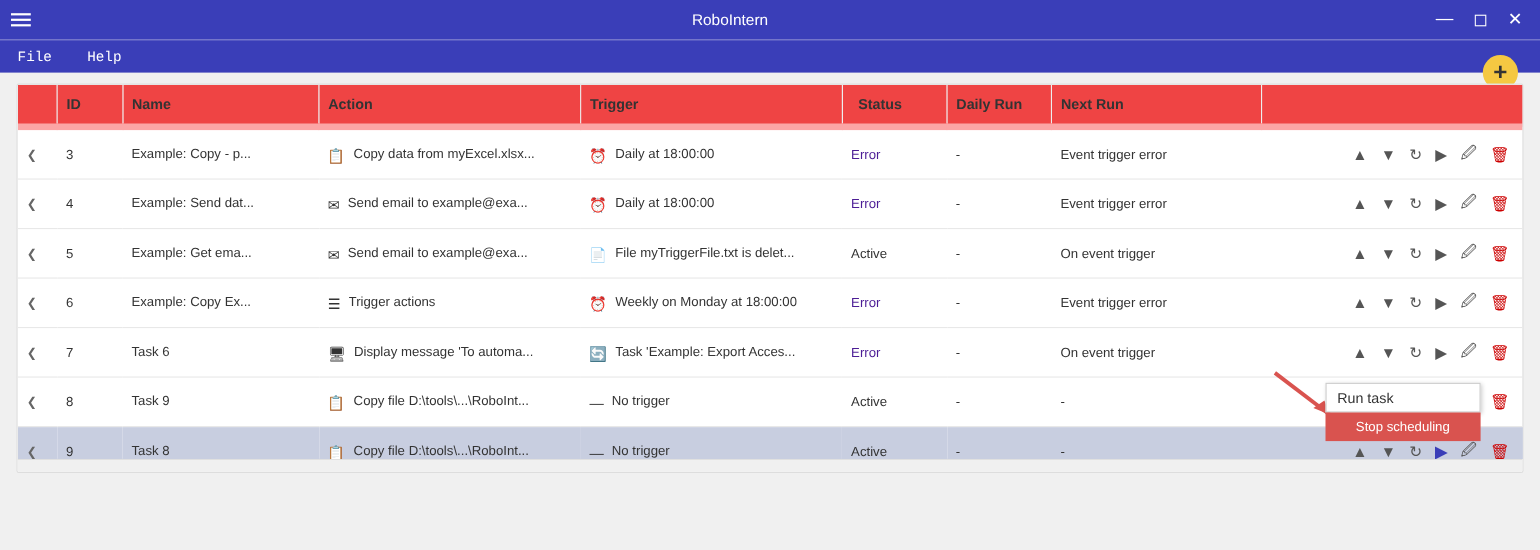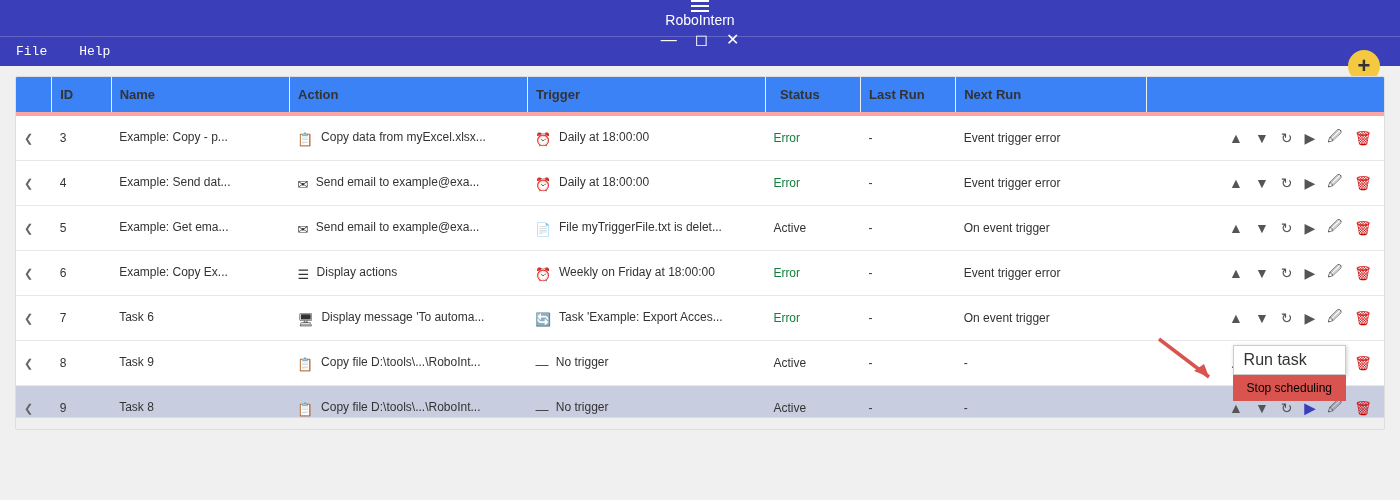--- a/index.html
+++ b/index.html
@@ -7,21 +7,20 @@
 
     
     .titlebar {
       background: #3a3eb8;
       height: 36px;
       display: flex;
       align-items: center;
       justify-content: space-between;
       padding: 0 10px;
       color: white;
-      flex-direction: column;
     }
     .titlebar-left { display: flex; align-items: center; gap: 8px; }
     .titlebar-title { font-size: 14px; font-weight: 500; flex: 1; text-align: center; }
     .titlebar-controls { display: flex; align-items: center; gap: 6px; }
     .titlebar-btn { color: white; background: none; border: none; cursor: pointer; font-size: 16px; padding: 2px 6px; }
     .hamburger-icon { display: flex; flex-direction: column; gap: 3px; cursor: pointer; }
     .hamburger-icon span { display: block; width: 18px; height: 2px; background: white; }
 
     
     .menubar {
@@ -57,42 +56,42 @@
       background: white;
       margin: 10px 15px;
       border: 1px solid #ddd;
       border-radius: 2px;
       overflow: hidden;
       position: relative;
     }
 
     
     table { width: 100%; border-collapse: collapse; }
-    thead tr { background: #3b82f6; border-bottom: 4px solid #fca5a5; }
+    thead tr { background: #ef4444; border-bottom: 6px solid #fca5a5; }
     thead th {
       padding: 10px 8px;
       text-align: left;
       font-weight: 600;
       color: #333;
       font-size: 13px;
       border-right: 1px solid #eee;
     }
     thead th:last-child { border-right: none; }
 
     tbody tr { border-bottom: 1px solid #e8e8e8; }
     tbody tr.row-running { background: #c8cee0; }
 
     tbody td {
       padding: 8px 8px;
       color: #333;
       font-size: 12px;
       vertical-align: middle;
     }
 
-    .status-error { color: #15803d; font-weight: 500; }
+    .status-error { color: #4c1d95; font-weight: 500; }
     .status-active { color: #333; }
 
     .expand-arrow { color: #666; cursor: pointer; font-size: 11px; }
 
     .action-icon { margin-right: 4px; font-size: 13px; }
 
     .row-actions { display: flex; align-items: center; gap: 4px; justify-content: flex-end; }
     .row-action-btn {
       background: none; border: none; cursor: pointer;
       color: #555; font-size: 14px; padding: 2px 4px;
@@ -118,29 +117,29 @@
     .tooltip-container {
       position: absolute;
       right: 38px;
       bottom: 28px;
       z-index: 100;
     }
     .tooltip-run {
       background: white;
       border: 1px solid #ccc;
       padding: 5px 10px;
-      font-size: 16px;
+      font-size: 13px;
       color: #333;
       white-space: nowrap;
       box-shadow: 1px 1px 4px rgba(0,0,0,0.2);
     }
     .tooltip-stop {
       background: #d9534f;
-      color: #000000;
-      padding: 6px 14px;
+      color: #ffffff;
+      padding: 6px 28px;
       font-size: 12px;
       font-weight: 500;
       white-space: nowrap;
       cursor: pointer;
     }
 
     
     .arrow-overlay {
       position: absolute;
       right: 155px;
@@ -192,21 +191,21 @@
   <div class="scroll-area">
     <table>
       <thead>
         <tr>
           <th class="col-expand"></th>
           <th class="col-id">ID</th>
           <th class="col-name">Name</th>
           <th class="col-action">Action</th>
           <th class="col-trigger">Trigger</th>
           <th class="col-status">Status</th>
-          <th class="col-lastrun">Last Run</th>
+          <th class="col-lastrun">Daily Run</th>
           <th class="col-nextrun">Next Run</th>
           <th class="col-controls"></th>
         </tr>
       </thead>
       <tbody id="table-body">
 
       <tr>
     <td>
       <span class="expand-arrow">❮</span>
     </td>
@@ -291,25 +290,25 @@
     </td>
   </tr>
           <tr>
     <td>
       <span class="expand-arrow">❮</span>
     </td>
     <td>6</td>
     <td><span class="text-ellipsis" title="Example: Copy Ex...">Example: Copy Ex...</span></td>
     <td>
       <span class="action-icon">☰</span>
-      <span class="text-ellipsis" title="Multiple actions">Display actions</span>
+      <span class="text-ellipsis" title="Multiple actions">Trigger actions</span>
     </td>
     <td>
       <span class="action-icon">⏰</span>
-      <span class="text-ellipsis" title="Weekly on Monday at 18:00:00">Weekly on Friday at 18:00:00</span>
+      <span class="text-ellipsis" title="Weekly on Monday at 18:00:00">Weekly on Monday at 18:00:00</span>
     </td>
     <td class="status-error">Error</td>
     <td>-</td>
     <td>Event trigger error</td>
     <td>
       <div class="row-actions">
         <button class="row-action-btn" title="Move up">▲</button>
         <button class="row-action-btn" title="Move down">▼</button>
         <button class="row-action-btn" title="Refresh">↻</button>
         <button class="row-action-btn" title="Run" style="">▶</button>

